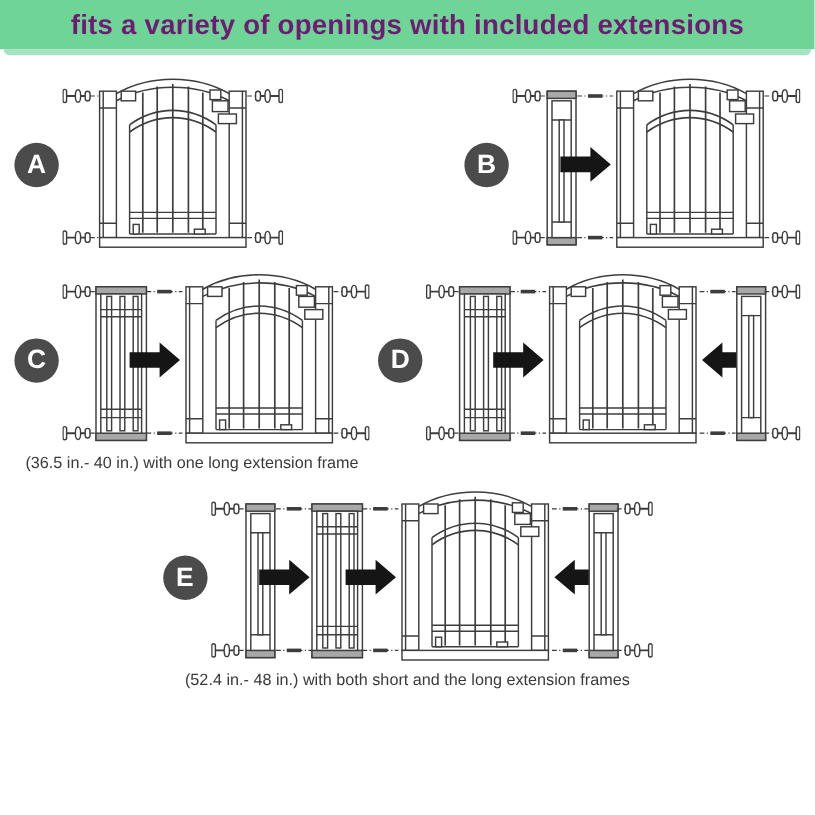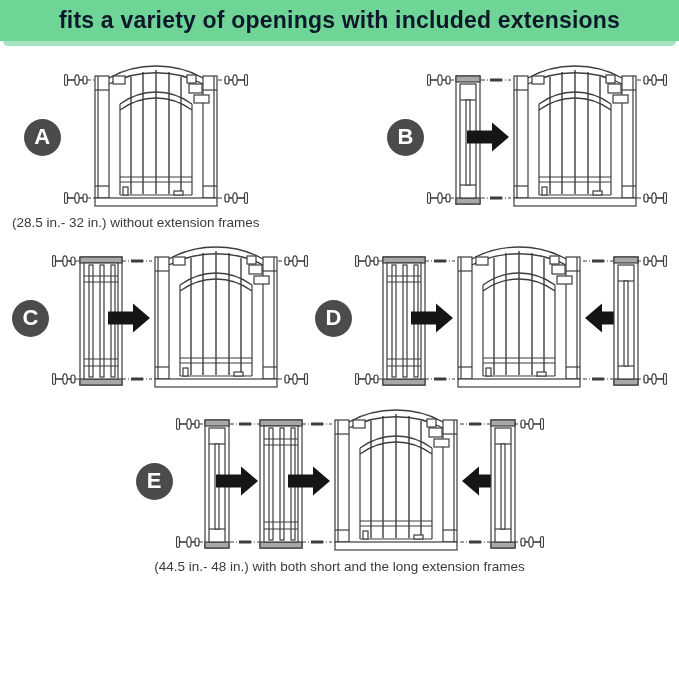--- a/index.html
+++ b/index.html
@@ -1,19 +1,19 @@
 <!DOCTYPE html>
 <html style="--banner-bg: #6fd596; --banner-edge: #a6e3c3; --badge-bg: #4b4b4b;"><head>
 <meta charset="utf-8">
 <style>
   html,body{margin:0;padding:0;background:#ffffff;font-family:"Liberation Sans",sans-serif;}
   .page{width:679px;height:679px;overflow:hidden;background:#fff;position:relative;}
   .banner{position:relative;height:41px;background:var(--banner-bg,#6fd596);display:flex;align-items:center;justify-content:center;}
   .banner-edge{height:5px;background:var(--banner-edge,#a6e3c3);width:99%;margin:0 auto;border-radius:0 0 6px 6px;}
-  .banner-title{color:#0f172a;font-size:23px;font-weight:600;letter-spacing:.2px;}
+  .banner-title{color:#701a75;font-size:23px;font-weight:600;letter-spacing:.2px;}
   .rows{padding:16px 12px 0 12px;}
   .row{display:flex;justify-content:space-between;align-items:flex-start;margin-bottom:13px;}
   .row.center{justify-content:center;}
   .cell{display:flex;flex-direction:column;align-items:center;}
   .fig{display:flex;align-items:center;}
   .badge{width:37px;height:37px;border-radius:50%;background:var(--badge-bg,#4b4b4b);color:#fff;
          font-weight:bold;font-size:22px;display:flex;align-items:center;justify-content:center;
          margin-right:3px;flex:0 0 auto;}
   .caption{font-size:13.5px;color:#3a3a3a;margin-top:3px;white-space:nowrap;}
   svg{display:block;}
@@ -91,21 +91,20 @@
               <g>
                 <line x1="154" y1="136" x2="161" y2="136" stroke="#3d3d3d" stroke-width="1" stroke-dasharray="4 2 1 2"></line>
                 <rect x="161" y="132" width="4" height="8" fill="#fff" stroke="#3d3d3d" stroke-width="1.2" rx="2"></rect>
                 <line x1="165" y1="136" x2="168.8" y2="136" stroke="#3d3d3d" stroke-width="1.6"></line>
                 <ellipse cx="171" cy="136" rx="2.2" ry="5.2" fill="#fff" stroke="#3d3d3d" stroke-width="1.2"></ellipse>
                 <line x1="173" y1="136" x2="180.5" y2="136" stroke="#3d3d3d" stroke-width="1.6"></line>
                 <rect x="180.5" y="130.5" width="3" height="11" fill="#fff" stroke="#3d3d3d" stroke-width="1.2" rx="1.5"></rect>
               </g>
             </svg>
           </div>
-          <div class="caption">(28.5 in.- 32 in.) without extension frames</div>
         </div>
         <div class="cell">
           <div class="fig">
             <div class="badge">B</div>
             <svg width="240" height="150" viewBox="0 0 240 150">
               <g>
                 <rect x="0.5" y="12.5" width="3" height="11" fill="#fff" stroke="#3d3d3d" stroke-width="1.2" rx="1.5"></rect>
                 <line x1="3.5" y1="18" x2="11" y2="18" stroke="#3d3d3d" stroke-width="1.6"></line>
                 <ellipse cx="13" cy="18" rx="2.2" ry="5.2" fill="#fff" stroke="#3d3d3d" stroke-width="1.2"></ellipse>
                 <line x1="15.2" y1="18" x2="19" y2="18" stroke="#3d3d3d" stroke-width="1.6"></line>
@@ -266,20 +265,21 @@
               <g>
                 <line x1="226" y1="136" x2="233" y2="136" stroke="#3d3d3d" stroke-width="1" stroke-dasharray="4 2 1 2"></line>
                 <rect x="233" y="132" width="4" height="8" fill="#fff" stroke="#3d3d3d" stroke-width="1.2" rx="2"></rect>
                 <line x1="237" y1="136" x2="240.8" y2="136" stroke="#3d3d3d" stroke-width="1.6"></line>
                 <ellipse cx="243" cy="136" rx="2.2" ry="5.2" fill="#fff" stroke="#3d3d3d" stroke-width="1.2"></ellipse>
                 <line x1="245" y1="136" x2="252.5" y2="136" stroke="#3d3d3d" stroke-width="1.6"></line>
                 <rect x="252.5" y="130.5" width="3" height="11" fill="#fff" stroke="#3d3d3d" stroke-width="1.2" rx="1.5"></rect>
               </g>
             </svg>
           </div>
+          <div class="caption">(36.5 in.- 40 in.) with one long extension frame</div>
         </div>
         <div class="cell">
           <div class="fig">
             <div class="badge">D</div>
             <svg width="312" height="150" viewBox="0 0 312 150">
               <g>
                 <rect x="0.5" y="12.5" width="3" height="11" fill="#fff" stroke="#3d3d3d" stroke-width="1.2" rx="1.5"></rect>
                 <line x1="3.5" y1="18" x2="11" y2="18" stroke="#3d3d3d" stroke-width="1.6"></line>
                 <ellipse cx="13" cy="18" rx="2.2" ry="5.2" fill="#fff" stroke="#3d3d3d" stroke-width="1.2"></ellipse>
                 <line x1="15.2" y1="18" x2="19" y2="18" stroke="#3d3d3d" stroke-width="1.6"></line>
@@ -486,17 +486,17 @@
               <g>
                 <line x1="338" y1="136" x2="345" y2="136" stroke="#3d3d3d" stroke-width="1" stroke-dasharray="4 2 1 2"></line>
                 <rect x="345" y="132" width="4" height="8" fill="#fff" stroke="#3d3d3d" stroke-width="1.2" rx="2"></rect>
                 <line x1="349" y1="136" x2="352.8" y2="136" stroke="#3d3d3d" stroke-width="1.6"></line>
                 <ellipse cx="355" cy="136" rx="2.2" ry="5.2" fill="#fff" stroke="#3d3d3d" stroke-width="1.2"></ellipse>
                 <line x1="357" y1="136" x2="364.5" y2="136" stroke="#3d3d3d" stroke-width="1.6"></line>
                 <rect x="364.5" y="130.5" width="3" height="11" fill="#fff" stroke="#3d3d3d" stroke-width="1.2" rx="1.5"></rect>
               </g>
             </svg>
           </div>
-          <div class="caption">(44.5 in.- 48 in.) with both short and the long extension frames</div>
+          <div class="caption">(52.4 in.- 48 in.) with both short and the long extension frames</div>
         </div>
       </div>
   </div>
 </div>
 
 </body></html>

